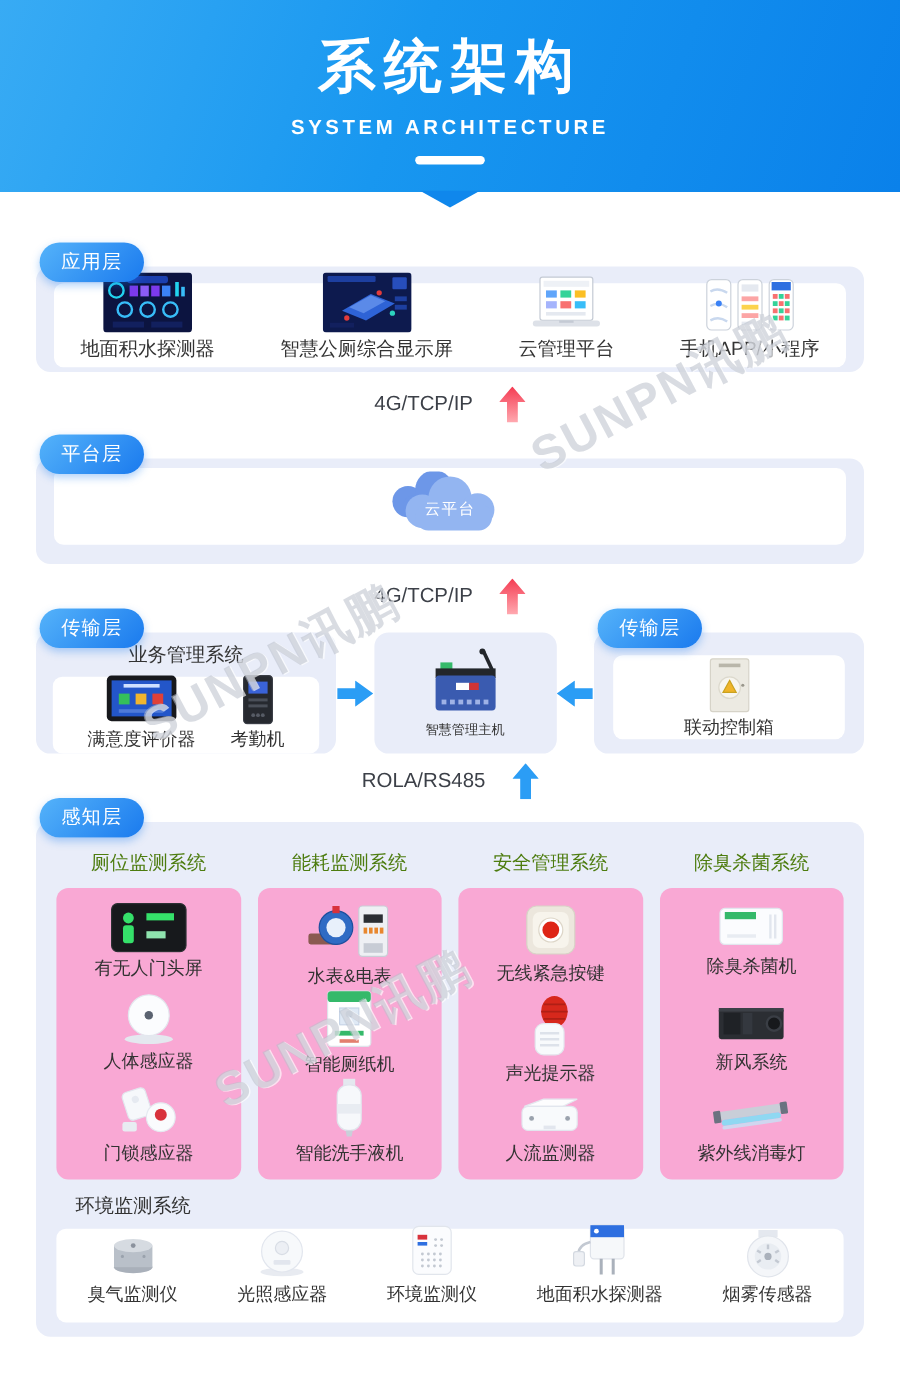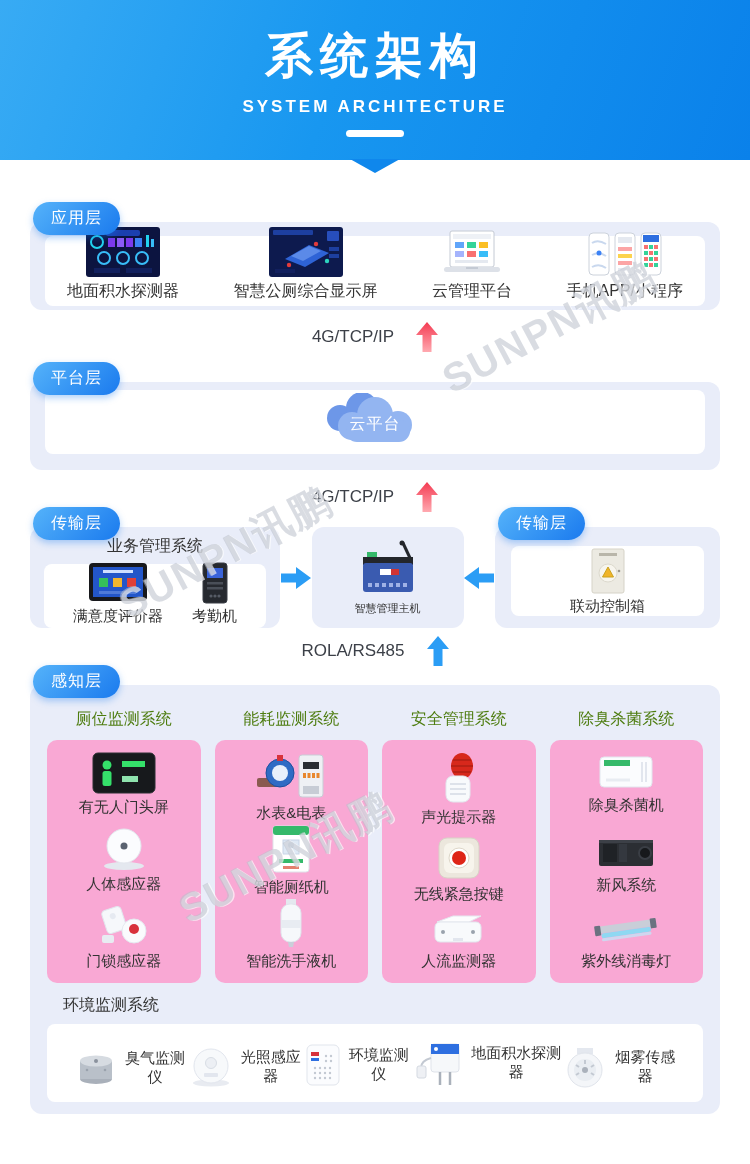--- a/index.html
+++ b/index.html
@@ -32,21 +32,21 @@
   
   .link-row { display:flex; justify-content:center; align-items:center; gap:22px; height:30px; margin:12px 0 30px; }
   .link-row.tight { margin:12px 0 15px; }
   .link-row.rola { margin:8px 0 19px; }
   .link-label { font-size:17px; color:#3c4048; }
 
   
   .platform-panel { margin:0 30px; padding:8px 15px 16px; }
   .platform-card { height:64px; display:flex; justify-content:center; align-items:center; }
   .cloud { position:relative; width:118px; height:58px; }
-  .cloud-label { position:absolute; left:50%; top:54%; transform:translate(-50%,-50%); color:#fff; font-size:16px; letter-spacing:1px; }
+  .cloud-label { position:absolute; left:50%; top:54%; transform:translate(-50%,-50%); color:#fff; font-size:13px; letter-spacing:1px; }
 
   
   .trans-row { display:flex; margin:0 30px; height:101px; align-items:stretch; }
   .trans-left { width:250px; padding-top:6px; }
   .trans-title { text-align:center; font-size:16px; color:#333; margin-top:3px; }
   .trans-card { margin:7px 14px 12px; height:64px; display:flex; justify-content:space-evenly; align-items:center; padding-bottom:4px; }
   .trans-item { display:flex; flex-direction:column; align-items:center; gap:3px; }
   .arrow-cell { flex:1; display:flex; justify-content:center; align-items:center; }
   .host-box { width:152px; background:#e9edf9; border-radius:12px; display:flex; flex-direction:column; align-items:center; justify-content:center; gap:5px; }
   .host-label { font-size:11px; color:#333; }
@@ -54,21 +54,21 @@
   .trans-right .card { margin:19px 16px 12px; display:flex; flex-direction:column; align-items:center; justify-content:center; gap:2px; height:70px; }
 
   
   .perc-panel { margin:0 30px; padding:24px 17px 12px; }
   .col-heads { display:grid; grid-template-columns:repeat(4,1fr); gap:14px; text-align:center; font-size:16px; color:#4d7c0f; margin-bottom:10px; }
   .col-grid { display:grid; grid-template-columns:repeat(4,1fr); gap:14px; }
   .pcard { background:#f9a8d4; border-radius:10px; padding:12px 4px 12px; height:243px; display:flex; flex-direction:column; justify-content:space-between; }
   .pitem { display:flex; flex-direction:column; align-items:center; gap:4px; }
   .env-title { font-size:16px; color:#333; margin:12px 0 8px 16px; }
   .env-card { display:flex; justify-content:space-between; align-items:flex-end; padding:12px 26px 14px; height:78px; }
-  .env-item { display:flex; flex-direction:row; align-items:center; gap:4px; }
+  .env-item { display:flex; flex-direction:column; align-items:center; gap:4px; }
 
   
   .wm { position:absolute; z-index:5; color:rgba(186,192,202,.55); font-size:40px; font-weight:bold;
     letter-spacing:2px; transform:rotate(-28deg); pointer-events:none; text-shadow:1px 1px 0 rgba(255,255,255,.65); white-space:nowrap; }
   .wm1 { left:432px; top:300px; }
   .wm2 { left:108px; top:525px; }
   .wm3 { left:168px; top:830px; }
 </style>
 </head>
 <body>
@@ -431,39 +431,39 @@
                 <path d="M14 44 h6 l-1 5 h-4 Z" fill="#c9cfd9"></path>
               </svg>
           </span>
           <span class="lbl-s">智能洗手液机</span>
         </div>
       </div>
 
       <div class="pcard">
         <div class="pitem">
           <span class="icn">
+            <svg width="48" height="46">
+                <rect x="4" y="3" width="40" height="40" rx="8" fill="#ece7dd" stroke="#d8d2c6"></rect>
+                <rect x="9" y="8" width="30" height="30" rx="6" fill="#f7f4ec"></rect>
+                <circle cx="24" cy="23" r="10" fill="#fff" stroke="#ddd6c8"></circle>
+                <circle cx="24" cy="23" r="7" fill="#de2517"></circle>
+              </svg>
+          </span>
+          <span class="lbl-s">无线紧急按键</span>
+        </div>
+        <div class="pitem">
+          <span class="icn">
             <svg width="42" height="52">
                 <ellipse cx="24" cy="14" rx="11" ry="13" fill="#d7281c"></ellipse>
                 <path d="M13 14 h22 M15 8 h18 M15 20 h18" stroke="#b01f15" stroke-width="1.5"></path>
                 <rect x="8" y="24" width="24" height="26" rx="7" fill="#f8fafc" stroke="#e3e7ee"></rect>
                 <path d="M12 32 h16 M12 37 h16 M12 42 h16" stroke="#dde2ea" stroke-width="2"></path>
               </svg>
           </span>
           <span class="lbl-s">声光提示器</span>
-        </div>
-        <div class="pitem">
-          <span class="icn">
-            <svg width="48" height="46">
-                <rect x="4" y="3" width="40" height="40" rx="8" fill="#ece7dd" stroke="#d8d2c6"></rect>
-                <rect x="9" y="8" width="30" height="30" rx="6" fill="#f7f4ec"></rect>
-                <circle cx="24" cy="23" r="10" fill="#fff" stroke="#ddd6c8"></circle>
-                <circle cx="24" cy="23" r="7" fill="#de2517"></circle>
-              </svg>
-          </span>
-          <span class="lbl-s">无线紧急按键</span>
         </div>
         <div class="pitem">
           <span class="icn">
             <svg width="60" height="36">
                 <path d="M8 10 L24 4 H52 L40 10 Z" fill="#fdfdfe" stroke="#e4e8ef"></path>
                 <rect x="6" y="10" width="46" height="20" rx="5" fill="#f8fafc" stroke="#e2e6ee"></rect>
                 <circle cx="14" cy="20" r="2" fill="#9aa2ad"></circle>
                 <circle cx="44" cy="20" r="2" fill="#9aa2ad"></circle>
                 <rect x="24" y="26" width="10" height="3" fill="#e2e6ee"></rect>
               </svg>

